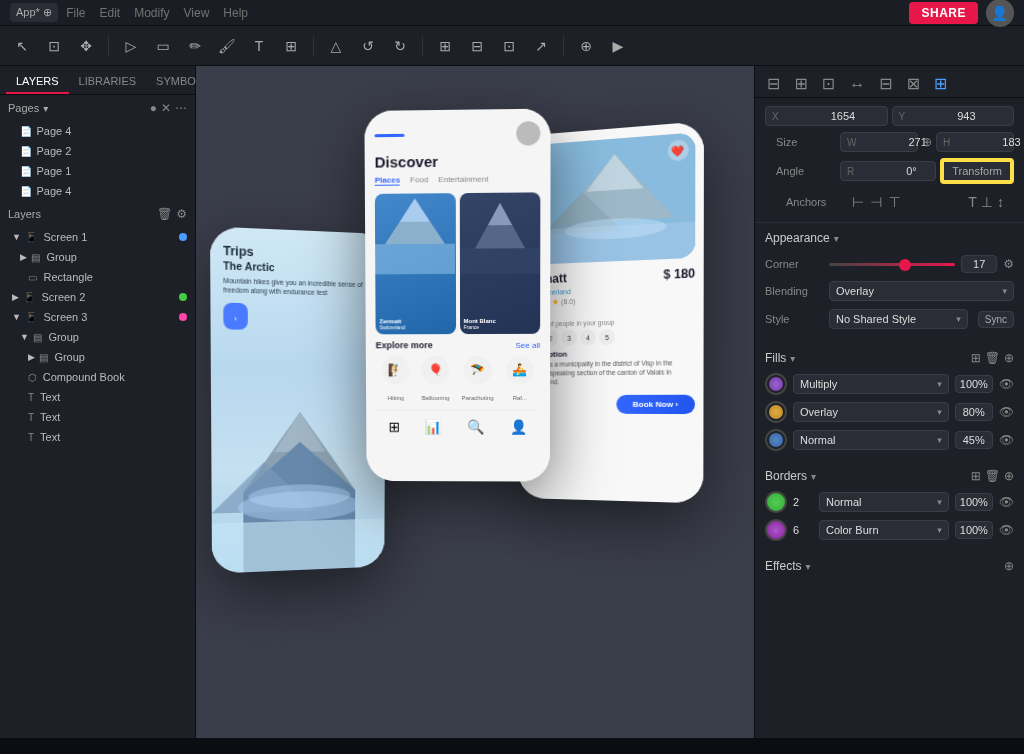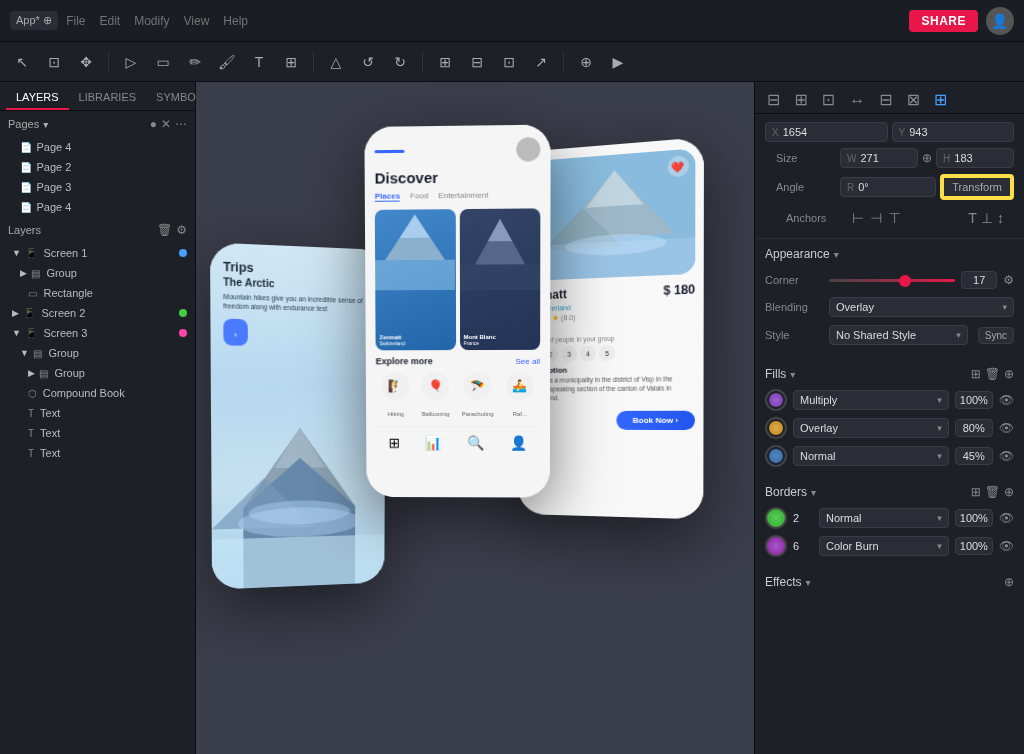--- a/index.html
+++ b/index.html
@@ -8,21 +8,21 @@
       font-family: -apple-system, BlinkMacSystemFont, 'Segoe UI', sans-serif;
       width: 1024px;
       height: 754px;
       overflow: hidden;
       position: relative;
     }
 
     
     .top-bar {
       background: #1a1d24;
-      height: 42px;
+      height: 26px;
       display: flex;
       align-items: center;
       padding: 0 10px;
       gap: 6px;
       border-bottom: 1px solid #0a0d12;
     }
     .top-bar-left { display: flex; align-items: center; gap: 8px; flex: 1; }
     .menu-items { display: flex; gap: 14px; font-size: 12px; color: #737373; }
     .top-bar-right { display: flex; align-items: center; gap: 8px; }
     .share-btn {
@@ -271,21 +271,21 @@
       color: #ddd;
       font-size: 11px;
       padding: 3px 6px;
       flex: 1;
       min-width: 0;
       display: flex;
       align-items: center;
       gap: 4px;
     }
     .prop-field-label { font-size: 10px; color: #666; }
-    .prop-field-value { color: #ddd; }
+    .prop-field-value { color: #ddd; margin-left: 48px; }
 
     .transform-btn {
       background: #2a2d36;
       border: 4px solid #fde047;
       border-radius: 4px;
       color: #aaa;
       font-size: 11px;
       padding: 3px 8px;
       cursor: pointer;
     }
@@ -501,21 +501,21 @@
       <div class="layer-item layer-indent-1">
         <span style="font-size:10px;">📄</span>
         <span>Page 4</span>
       </div>
       <div class="layer-item layer-indent-1">
         <span style="font-size:10px;">📄</span>
         <span>Page 2</span>
       </div>
       <div class="layer-item layer-indent-1">
         <span style="font-size:10px;">📄</span>
-        <span>Page 3</span>
+        <span>Page 1</span>
       </div>
       <div class="layer-item layer-indent-1">
         <span style="font-size:10px;">📄</span>
         <span>Page 4</span>
       </div>
     </div>
     <div class="panel-section-header">
       <div class="section-title">
         <span>Layers</span>
       </div>

